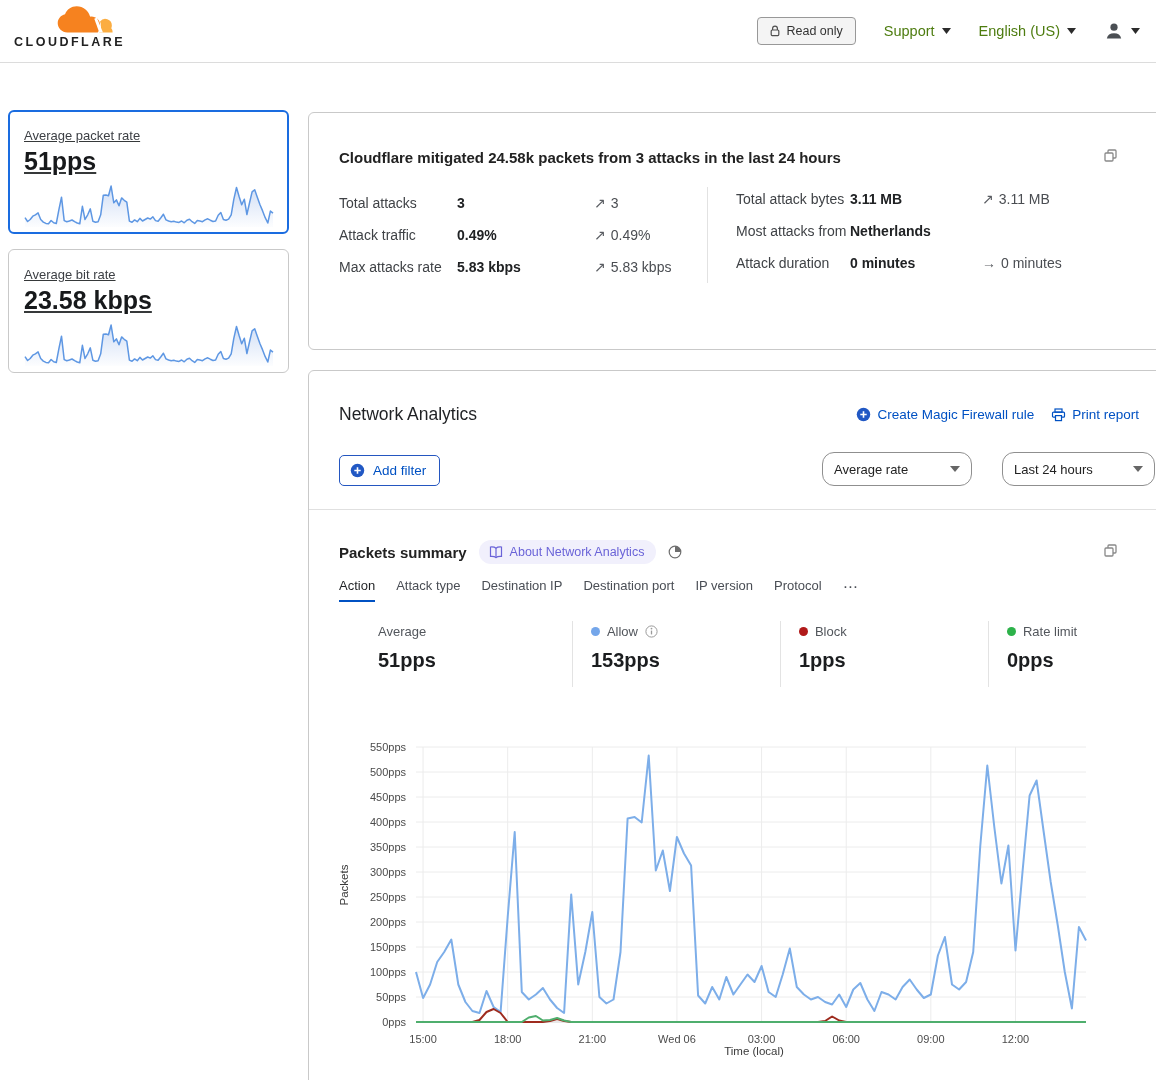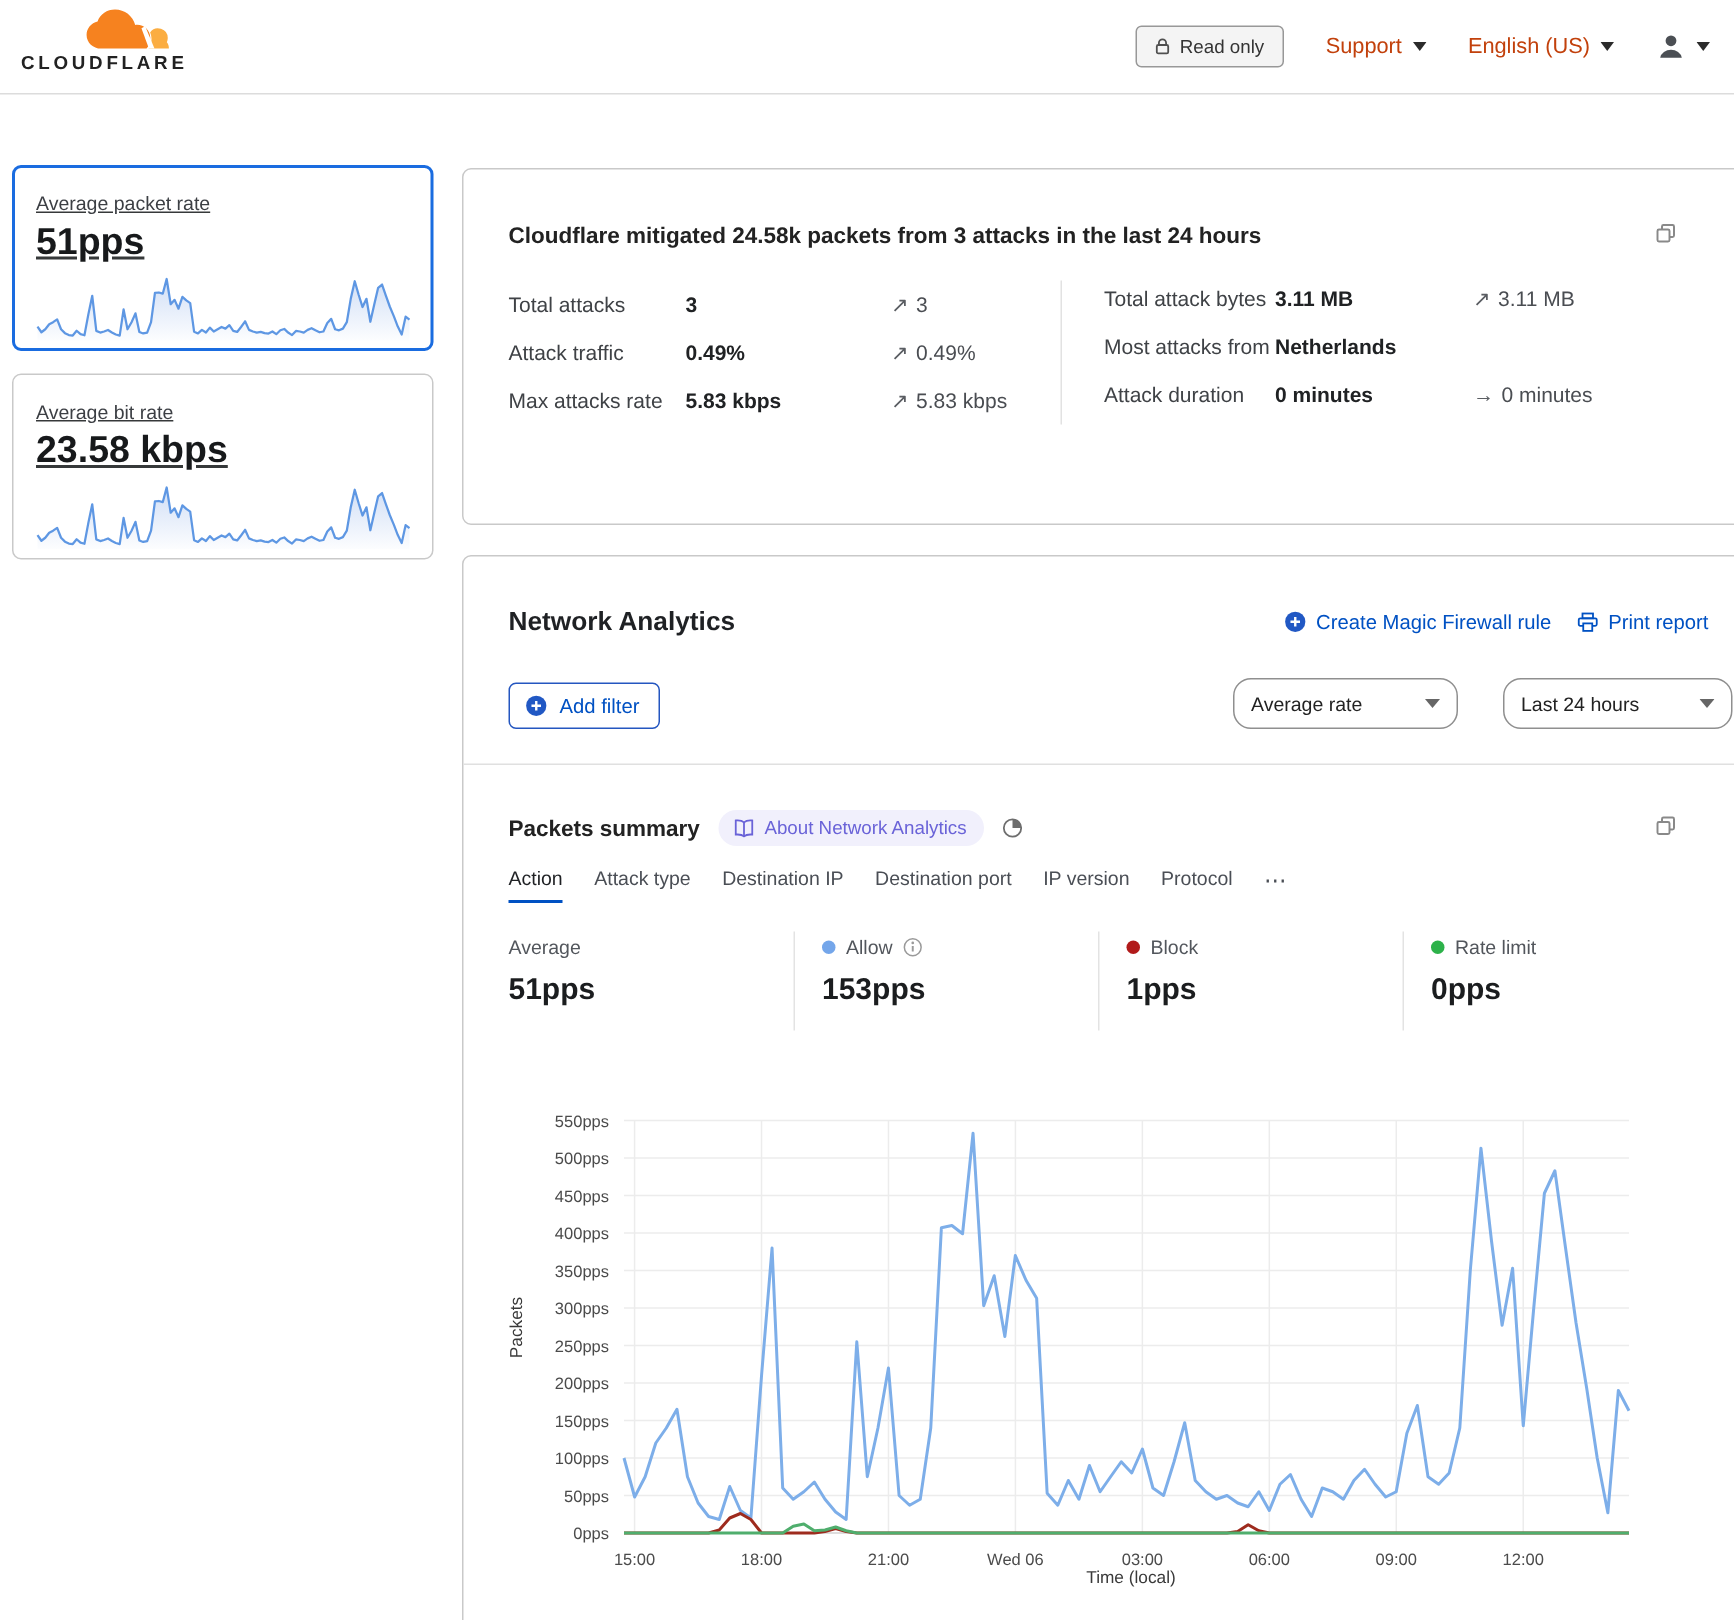--- a/index.html
+++ b/index.html
@@ -9,21 +9,21 @@
     font-family:"Liberation Sans","DejaVu Sans",sans-serif;
     -webkit-font-smoothing:antialiased;
   }
   
   .header{position:absolute;left:0;top:0;width:1156px;height:62px;border-bottom:1px solid #dcdcdc;background:#fff;}
   .logo{position:absolute;left:14px;top:5px;width:118px;text-align:left;}
   .logo-cloud{display:block;margin-left:40px;}
   .logo-word{font-size:12.5px;font-weight:700;letter-spacing:.2em;color:#222;margin-top:0;}
   .header-right{position:absolute;right:16px;top:0;height:62px;display:flex;align-items:center;gap:28px;}
   .chip{display:flex;align-items:center;gap:7px;padding:6px 12px;border:1px solid #989898;border-radius:4px;background:#f4f4f4;font-size:12.5px;color:#333;}
-  .menu-item{display:flex;align-items:center;gap:7px;font-size:14.5px;color:#c2410c;cursor:pointer;}
+  .menu-item{display:flex;align-items:center;gap:7px;font-size:14.5px;color:#4d7c0f;cursor:pointer;}
   
   .left-col{position:absolute;left:8px;top:110px;width:281px;}
   .mini-card{box-sizing:border-box;border:1px solid #c9c9c9;border-radius:6px;background:#fff;padding:17px 15px 8px 15px;height:124px;cursor:pointer;text-decoration:underline;}
   .mini-card.selected{border-width:2px;padding:16px 14px 7px 14px;}
   .mini-card + .mini-card{margin-top:15px;}
   .mini-title{font-size:13px;color:#3c3f44;}
   .mini-value{font-size:25px;font-weight:700;color:#17191b;margin-top:4px;}
   .mini-spark{margin-top:4px;}
   
   .sum-card{position:absolute;left:308px;top:112px;width:860px;height:238px;border:1px solid #c9c9c9;border-radius:6px;box-sizing:border-box;background:#fff;}
@@ -38,39 +38,39 @@
   .sr-label{color:#3f4246;}
   .sum-left .sr-label{width:118px;}
   .sum-right .sr-label{width:114px;}
   .sr-value{font-weight:700;color:#202224;}
   .sum-left .sr-value{width:137px;}
   .sum-right .sr-value{width:132px;}
   .sr-trend{color:#4a4d52;display:flex;gap:5px;}
   .sr-arrow{color:#5a5d62;}
   
   .net-card{position:absolute;left:308px;top:370px;width:860px;height:722px;border:1px solid #c9c9c9;border-radius:6px;box-sizing:border-box;background:#fff;}
-  .net-title{position:absolute;left:30px;top:33px;font-size:17.5px;font-weight:700;color:#1f2124;}
+  .net-title{position:absolute;left:30px;top:33px;font-size:17.5px;font-weight:400;color:#1f2124;}
   .net-links{position:absolute;left:500px;top:36px;width:330px;display:flex;gap:17px;justify-content:flex-end;}
   .blue-link{display:flex;align-items:center;gap:6px;font-size:13.5px;cursor:pointer;white-space:nowrap;}
   .add-filter{position:absolute;left:30px;top:84px;display:flex;align-items:center;gap:8px;height:31px;padding:0 13px 0 10px;border:1px solid #2456c0;border-radius:5px;background:#fff;font-size:13.5px;cursor:pointer;font-family:inherit;}
   .selects{position:absolute;left:502px;top:81px;display:flex;gap:19px;}
   .select{box-sizing:border-box;height:34px;border:1px solid #8f8f8f;border-radius:12px;background:#fff;display:flex;align-items:center;justify-content:space-between;padding:0 11px;font-size:13px;color:#222;cursor:pointer;margin-left:11px;}
   .select.metric{width:150px;}
   .select.range{width:153px;}
   .net-divider{position:absolute;left:0;right:0;top:138px;border-top:1px solid #e0e0e0;}
   .pk-header{position:absolute;left:30px;top:169px;display:flex;align-items:center;gap:12px;}
   .pk-title{font-size:15px;font-weight:700;color:#222;}
   .badge{display:flex;align-items:center;gap:7px;border-radius:13px;padding:5px 12px 5px 10px;font-size:12.5px;cursor:pointer;}
   .pk-copy{left:794px;top:172px;}
   .tabs{position:absolute;left:30px;top:207px;display:flex;gap:21px;}
   .tab{font-size:13px;color:#4a4e55;padding-bottom:7px;cursor:pointer;border-bottom:2px solid transparent;}
   .tab.active{color:#1f2124;}
   .tab-overflow{font-size:15px;color:#4a4e55;cursor:pointer;letter-spacing:1px;}
   .pk-stats{position:absolute;left:30px;top:250px;right:10px;display:flex;}
-  .pcol{box-sizing:border-box;padding-top:3px;height:66px;}
+  .pcol{box-sizing:border-box;padding-top:3px;height:66px;margin-left:39px;}
   .pcol:first-child{width:190px;}
   .pcol + .pcol{border-left:1px solid #e3e3e3;padding-left:18px;width:203px;}
   .pcol-head{display:flex;align-items:center;gap:7px;font-size:13px;color:#52565c;}
   .dot{width:9px;height:9px;border-radius:50%;display:inline-block;}
   .pcol-value{font-size:20px;font-weight:700;color:#1b1d1f;margin-top:10px;}
   .chart-wrap{position:absolute;left:22px;top:368px;width:832px;height:330px;}
   .tick{font-size:11px;fill:#4b4b4b;font-family:inherit;}
   .axis-label{font-size:11.5px;fill:#3a3a3a;font-family:inherit;}
 </style>
 </head>

